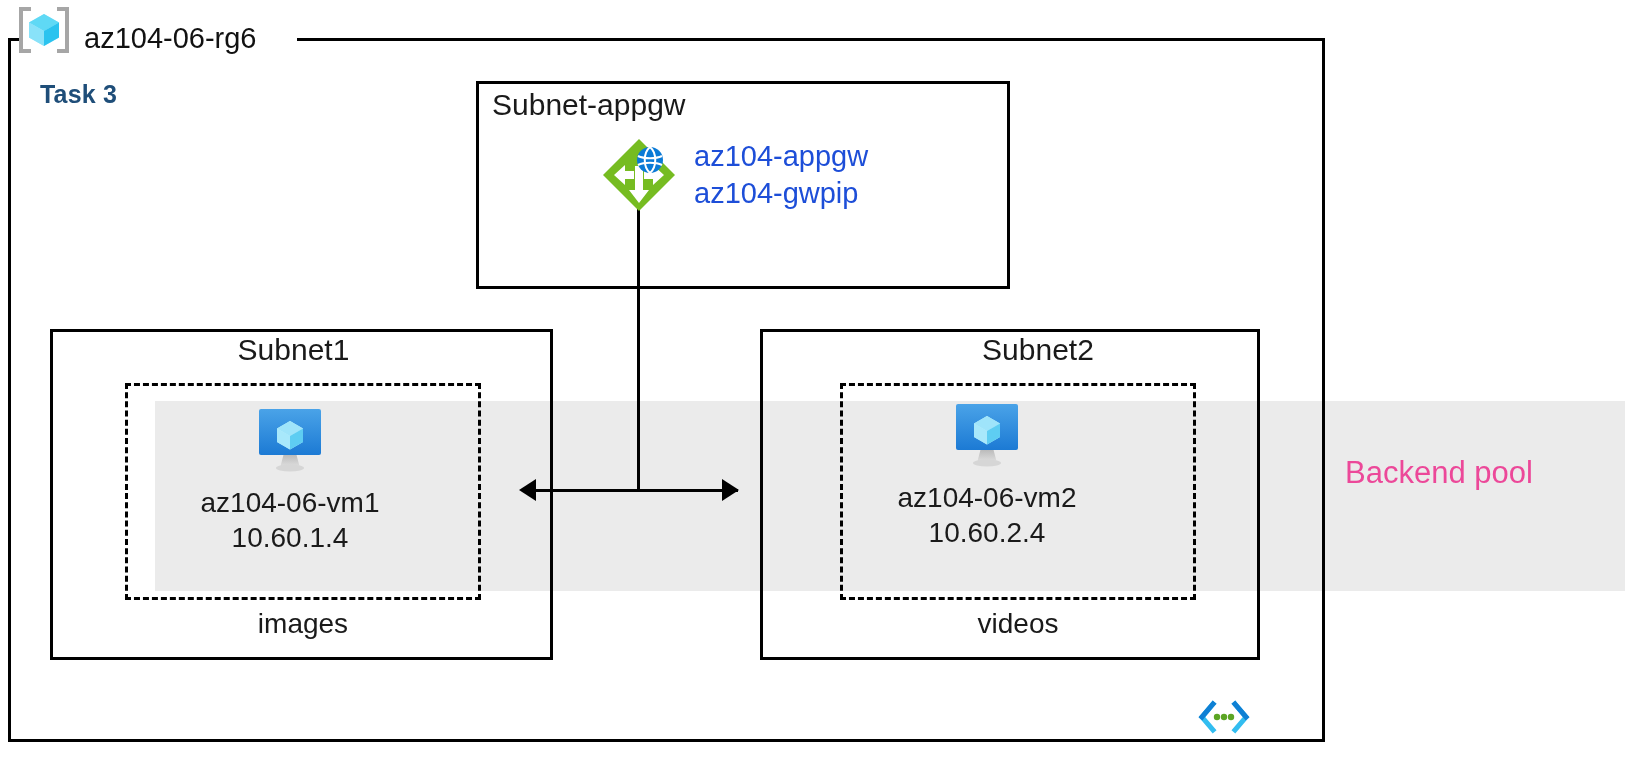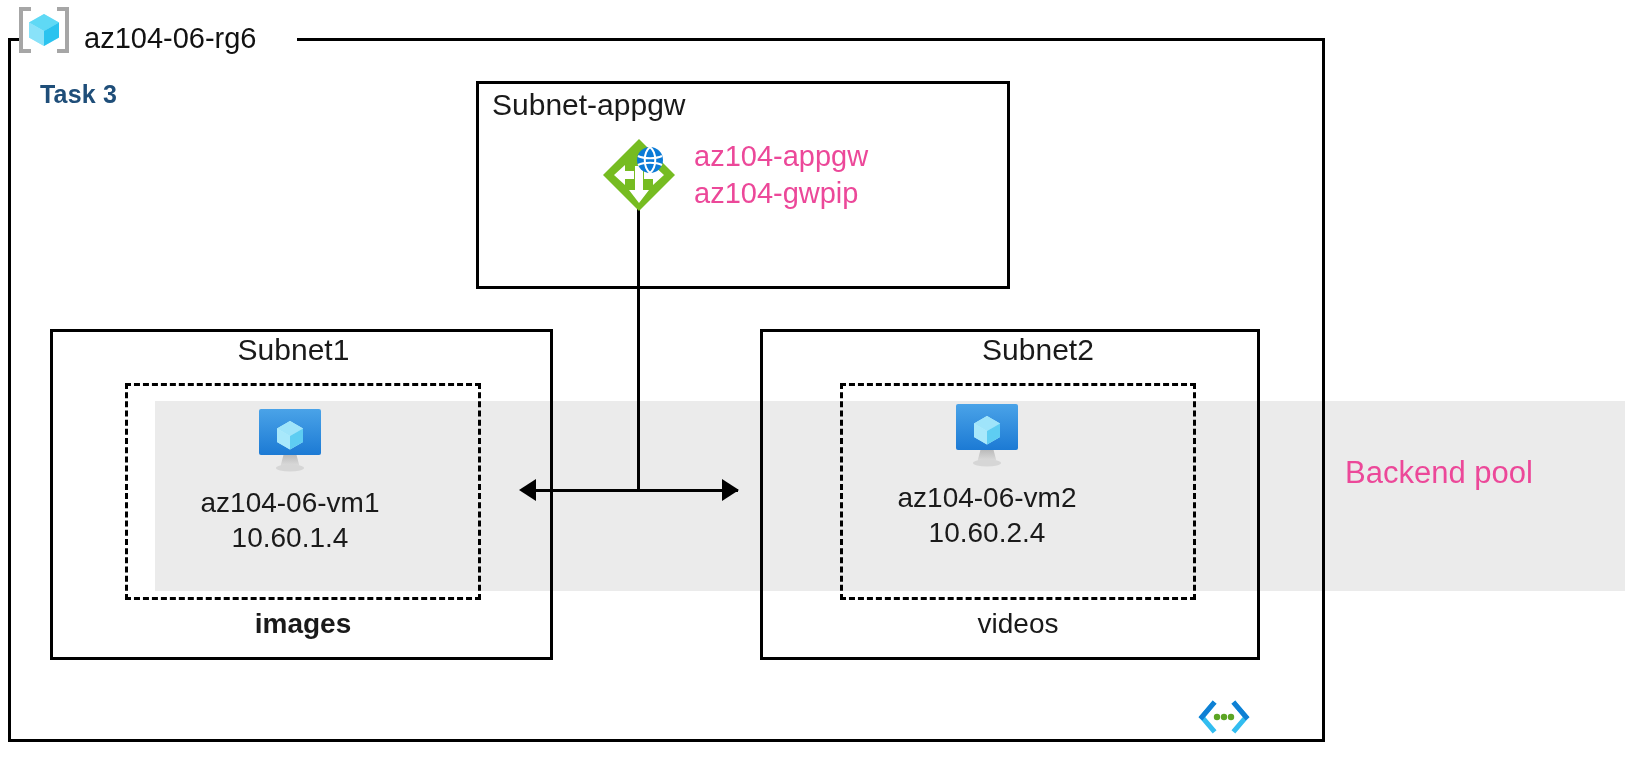--- a/index.html
+++ b/index.html
@@ -133,21 +133,21 @@
 
   .zone-label {
     position: absolute;
     font-size: 28px;
     line-height: 32px;
     color: #1a1a1a;
     white-space: nowrap;
     z-index: 7;
     text-align: center;
   }
-  .zl-1 { left: 125px; top: 608px; width: 356px; font-weight: bold; }
+  .zl-1 { left: 125px; top: 608px; width: 356px; }
   .zl-2 { left: 840px; top: 608px; width: 356px; }
 
   
   .vm-block {
     position: absolute;
     z-index: 7;
     text-align: center;
   }
   .vm-1 { left: 175px; top: 405px; width: 230px; }
   .vm-2 { left: 872px; top: 400px; width: 230px; }
@@ -171,21 +171,21 @@
     top: 136px;
     z-index: 7;
     display: flex;
     align-items: flex-start;
   }
   .appgw-icon { width: 78px; height: 78px; display: block; flex: none; }
   .appgw-text { margin-left: 16px; margin-top: 2px; }
   .appgw-line {
     font-size: 29px;
     line-height: 37px;
-    color: #ec4899;
+    color: #1d4ed8;
     white-space: nowrap;
   }
 
   
   .conn-vert {
     position: absolute;
     left: 637px;
     top: 205px;
     width: 3px;
     height: 287px;

